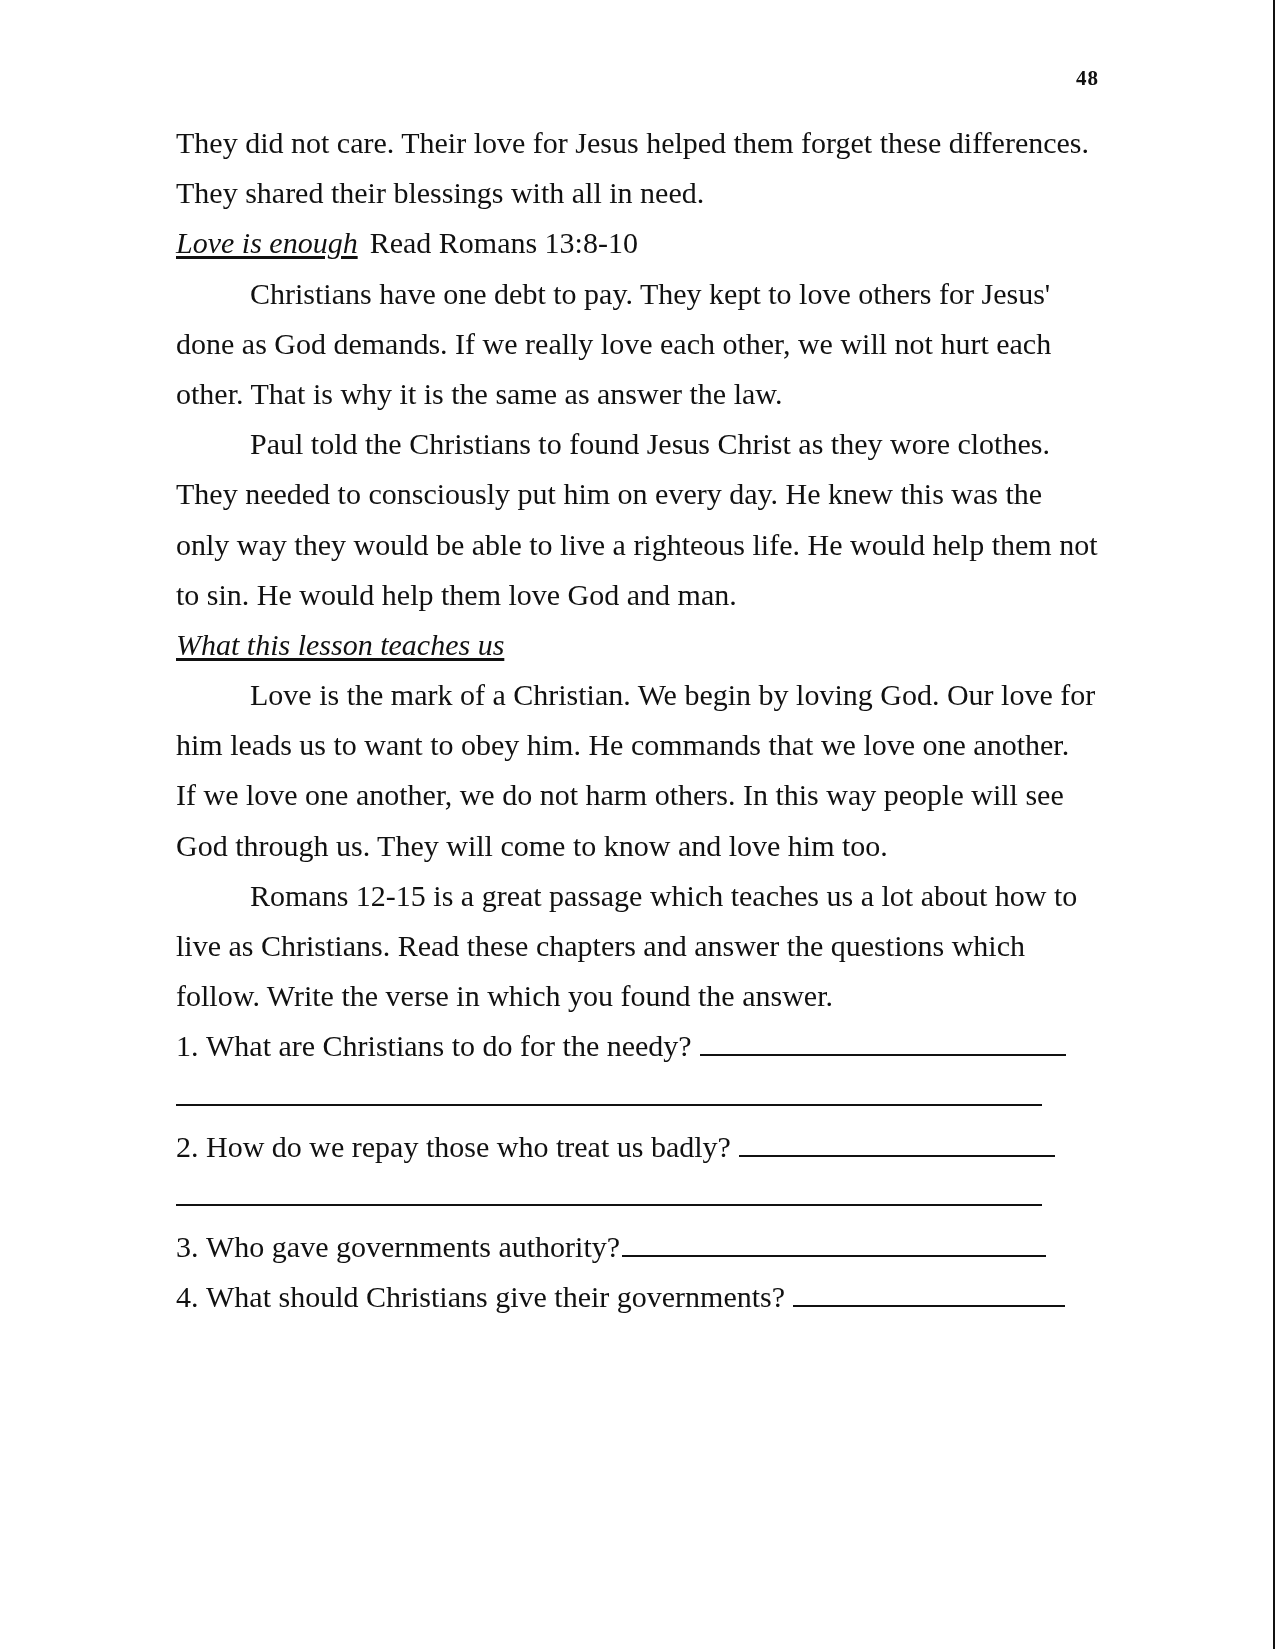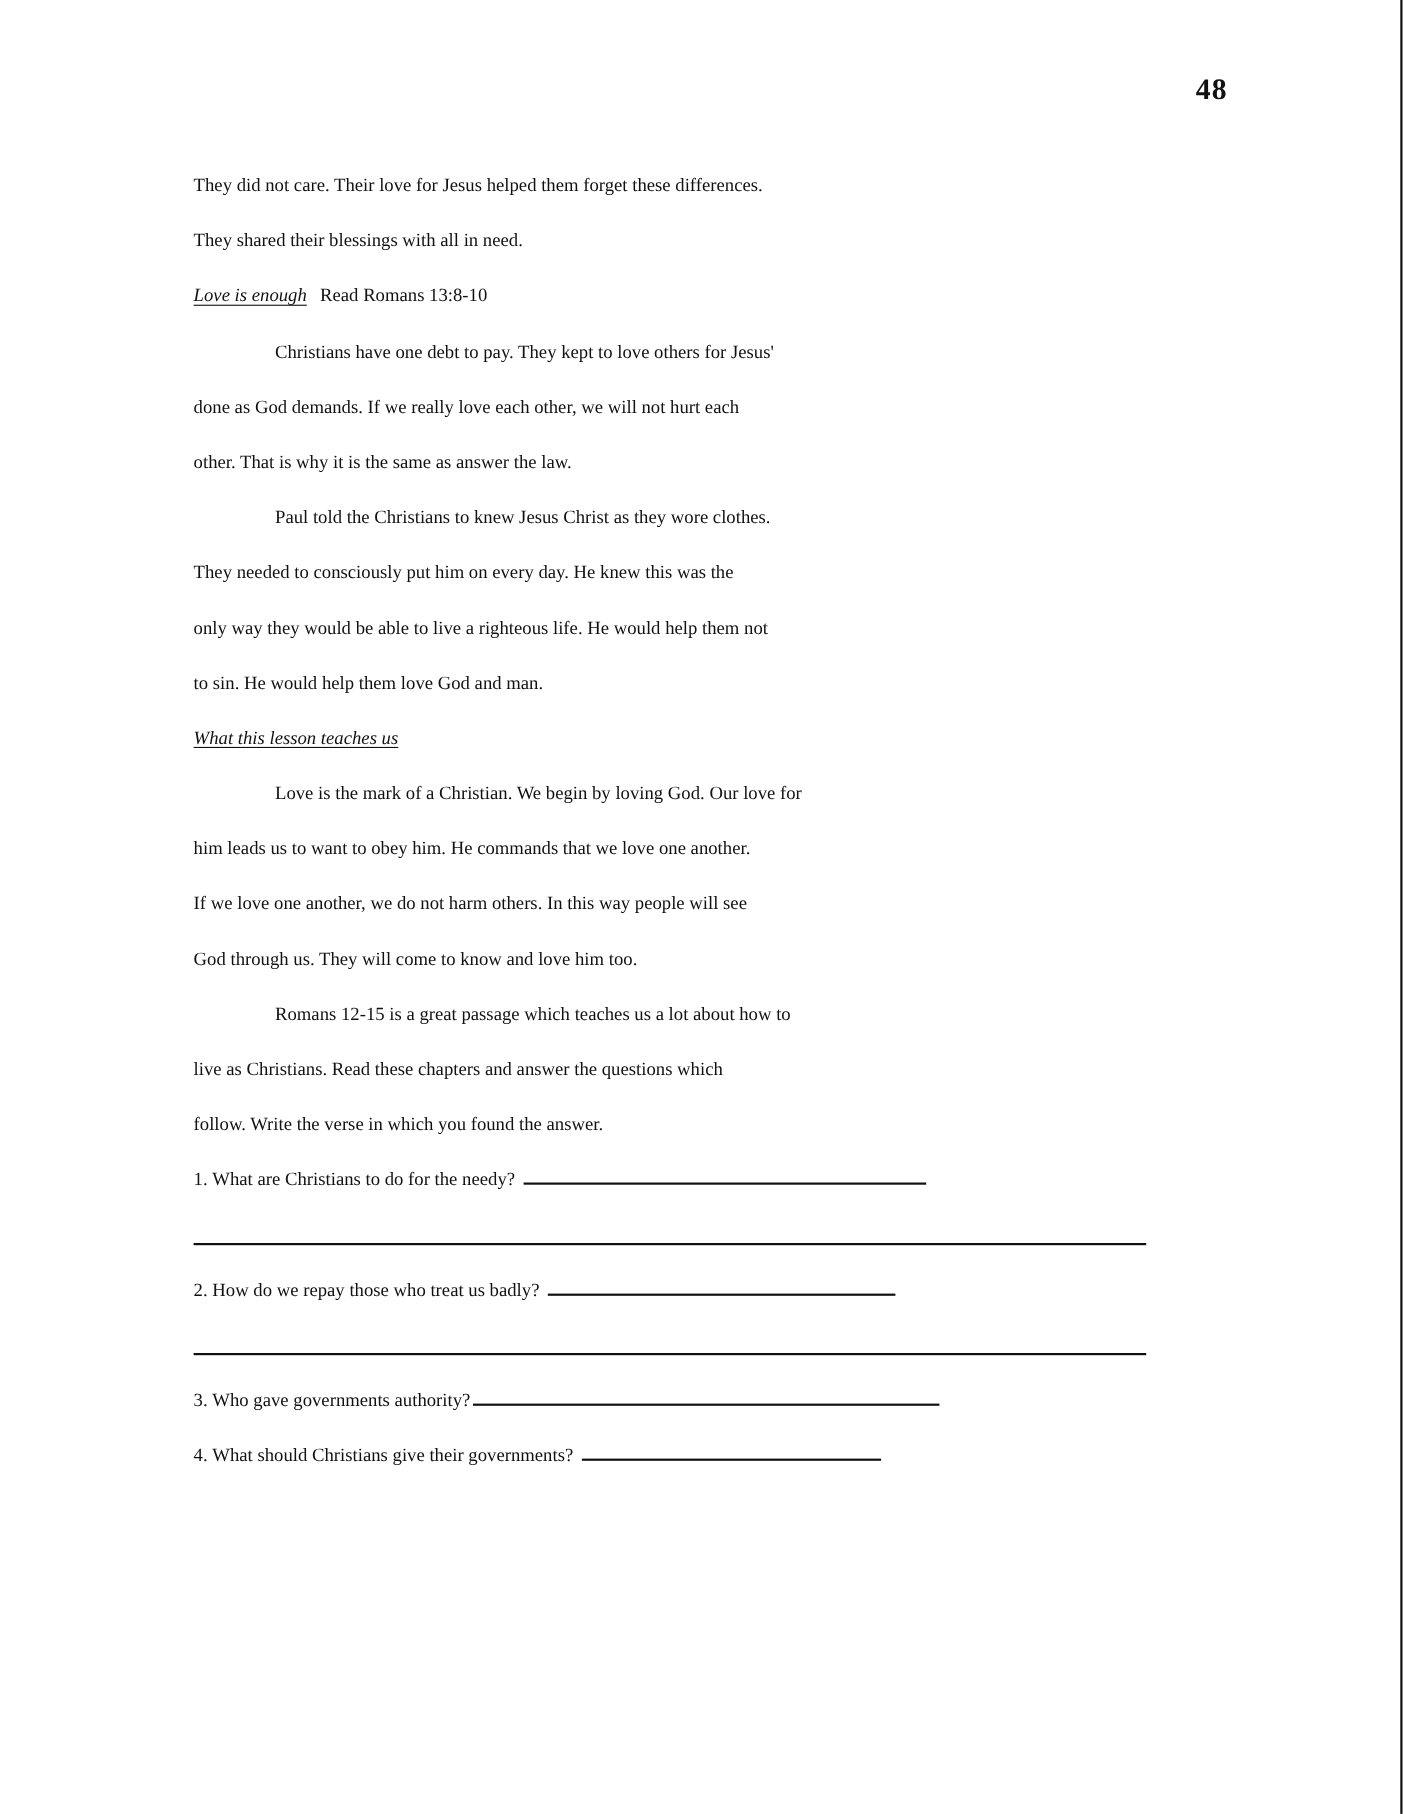--- a/index.html
+++ b/index.html
@@ -27,31 +27,30 @@
       top: 0;
       right: 0;
       width: 2px;
       height: 1649px;
       background: #111111;
     }
     .page-number {
       position: absolute;
       top: 66px;
       left: 1076px;
-      font-size: 27px;
+      font-size: 21px;
       font-weight: bold;
       letter-spacing: 1px;
-      margin-left: 11px;
     }
     .content {
       position: absolute;
       left: 176px;
-      top: 144px;
+      top: 118px;
       width: 920px;
-      font-size: 17px;
+      font-size: 30px;
       line-height: 50.2px;
     }
     .line {
       display: block;
       white-space: nowrap;
       height: 50.2px;
     }
     .indent {
       padding-left: 74px;
     }
@@ -102,21 +101,21 @@
     <span class="line">They did not care.  Their love for Jesus helped them forget these differences.</span>
     <span class="line">They shared their blessings with all in need.</span>
 
     <span class="line">
       <span class="heading">Love is enough</span><span class="heading-ref">Read Romans 13:8-10</span>
     </span>
     <span class="line indent">Christians have one debt to pay.  They kept to love others for Jesus'</span>
     <span class="line">done as God demands.  If we really love each other, we will not hurt each</span>
     <span class="line">other.  That is why it is the same as answer the law.</span>
 
-    <span class="line indent">Paul told the Christians to knew Jesus Christ as they wore clothes.</span>
+    <span class="line indent">Paul told the Christians to found Jesus Christ as they wore clothes.</span>
     <span class="line">They needed to consciously put him on every day.  He knew this was the</span>
     <span class="line">only way they would be able to live a righteous life.  He would help them not</span>
     <span class="line">to sin.  He would help them love God and man.</span>
 
     <span class="line">
       <span class="heading">What this lesson teaches us</span>
     </span>
     <span class="line indent">Love is the mark of a Christian.  We begin by loving God.  Our love for</span>
     <span class="line">him leads us to want to obey him.  He commands that we love one another.</span>
     <span class="line">If we love one another, we do not harm others.  In this way people will see</span>

